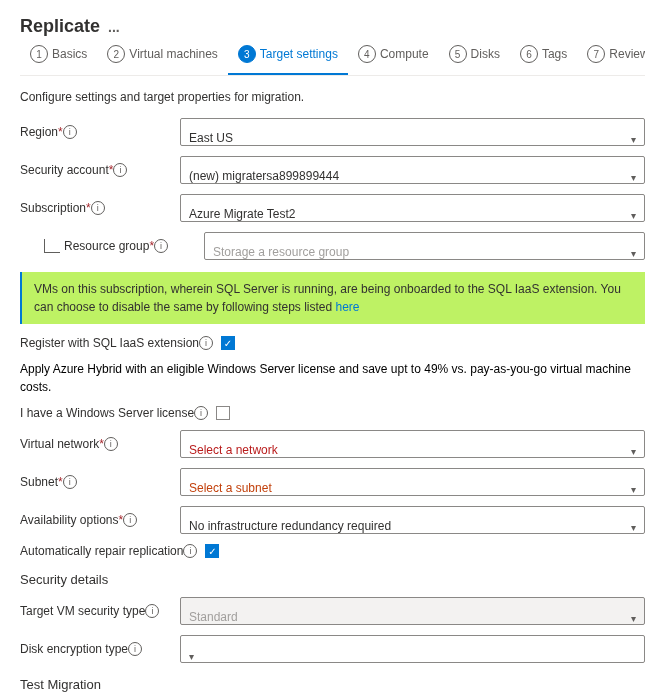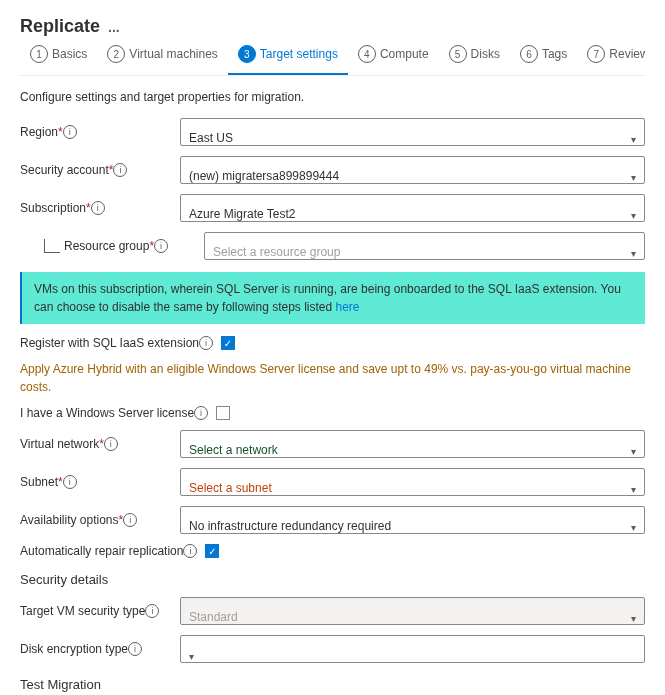--- a/index.html
+++ b/index.html
@@ -145,21 +145,21 @@
       color: #605e5c;
       font-size: 10px;
     }
 
     .form-control-value {
       flex: 1;
     }
 
     
     .info-message {
-      background: #5eead4;
+      background: #bef264;
       border-left: 2px solid #0078d4;
       padding: 8px 12px;
       margin: 12px 0;
       font-size: 12px;
       color: #323130;
       line-height: 1.5;
     }
 
     .info-message a {
       color: #0078d4;
@@ -195,21 +195,21 @@
     }
 
     .checkbox.checked::after {
       content: '✓';
       color: #fff;
       font-size: 10px;
     }
 
     .hybrid-notice {
       font-size: 12px;
-      color: #a16207;
+      color: #000000;
       margin-bottom: 10px;
       line-height: 1.5;
     }
 
     
     .section-title {
       font-size: 13px;
       font-weight: 400;
       color: #323130;
       margin: 14px 0 10px 0;
@@ -295,21 +295,21 @@
   </div>
 
   <div class="form-row indented">
     <div class="form-label" style="display:flex;align-items:center;">
       <span style="display:inline-block;width:16px;height:14px;border-left:1px solid #605e5c;border-bottom:1px solid #605e5c;margin-right:4px;flex-shrink:0;"></span>
       <span>Resource group</span>
       <span class="required">*</span>
       <span class="info-icon">i</span>
     </div>
     <div class="form-control">
-      <span class="form-control-value" style="color:#a19f9d;">Select a resource group</span>
+      <span class="form-control-value" style="color:#a19f9d;">Storage a resource group</span>
       <span class="chevron">▾</span>
     </div>
   </div>
 
   <div class="info-message">
     <span>VMs on this subscription, wherein SQL Server is running, are being onboarded to the SQL IaaS extension. You can choose to disable the same by following steps listed</span>
     <a href="#">here</a>
   </div>
 
   <div class="checkbox-row">
@@ -330,21 +330,21 @@
     <div class="checkbox"></div>
   </div>
 
   <div class="form-row">
     <div class="form-label">
       <span>Virtual network</span>
       <span class="required">*</span>
       <span class="info-icon">i</span>
     </div>
     <div class="form-control">
-      <span class="form-control-value" style="color:#14532d;">Select a network</span>
+      <span class="form-control-value" style="color:#b91c1c;">Select a network</span>
       <span class="chevron">▾</span>
     </div>
   </div>
 
   <div class="form-row">
     <div class="form-label">
       <span>Subnet</span>
       <span class="required">*</span>
       <span class="info-icon">i</span>
     </div>

